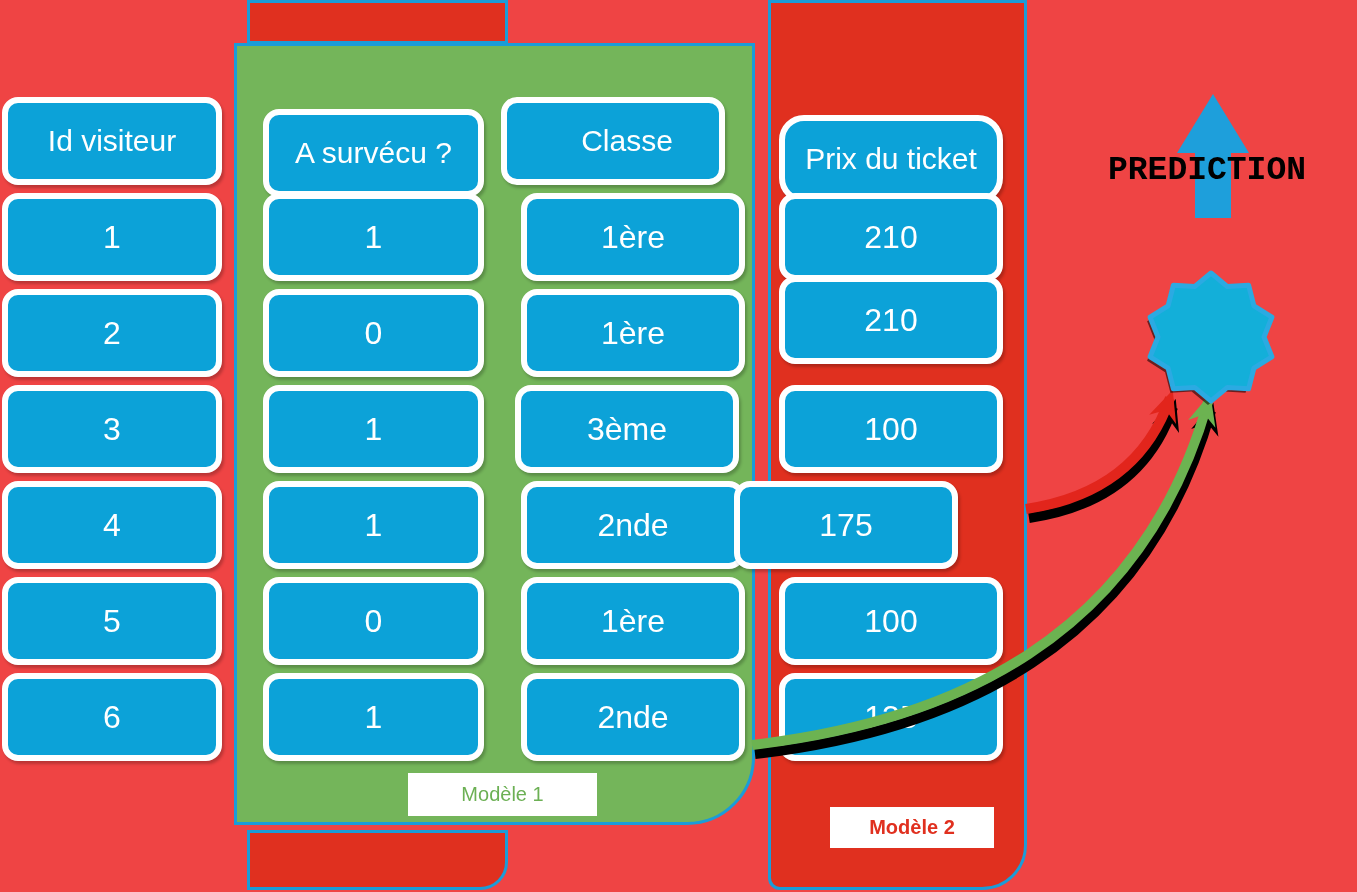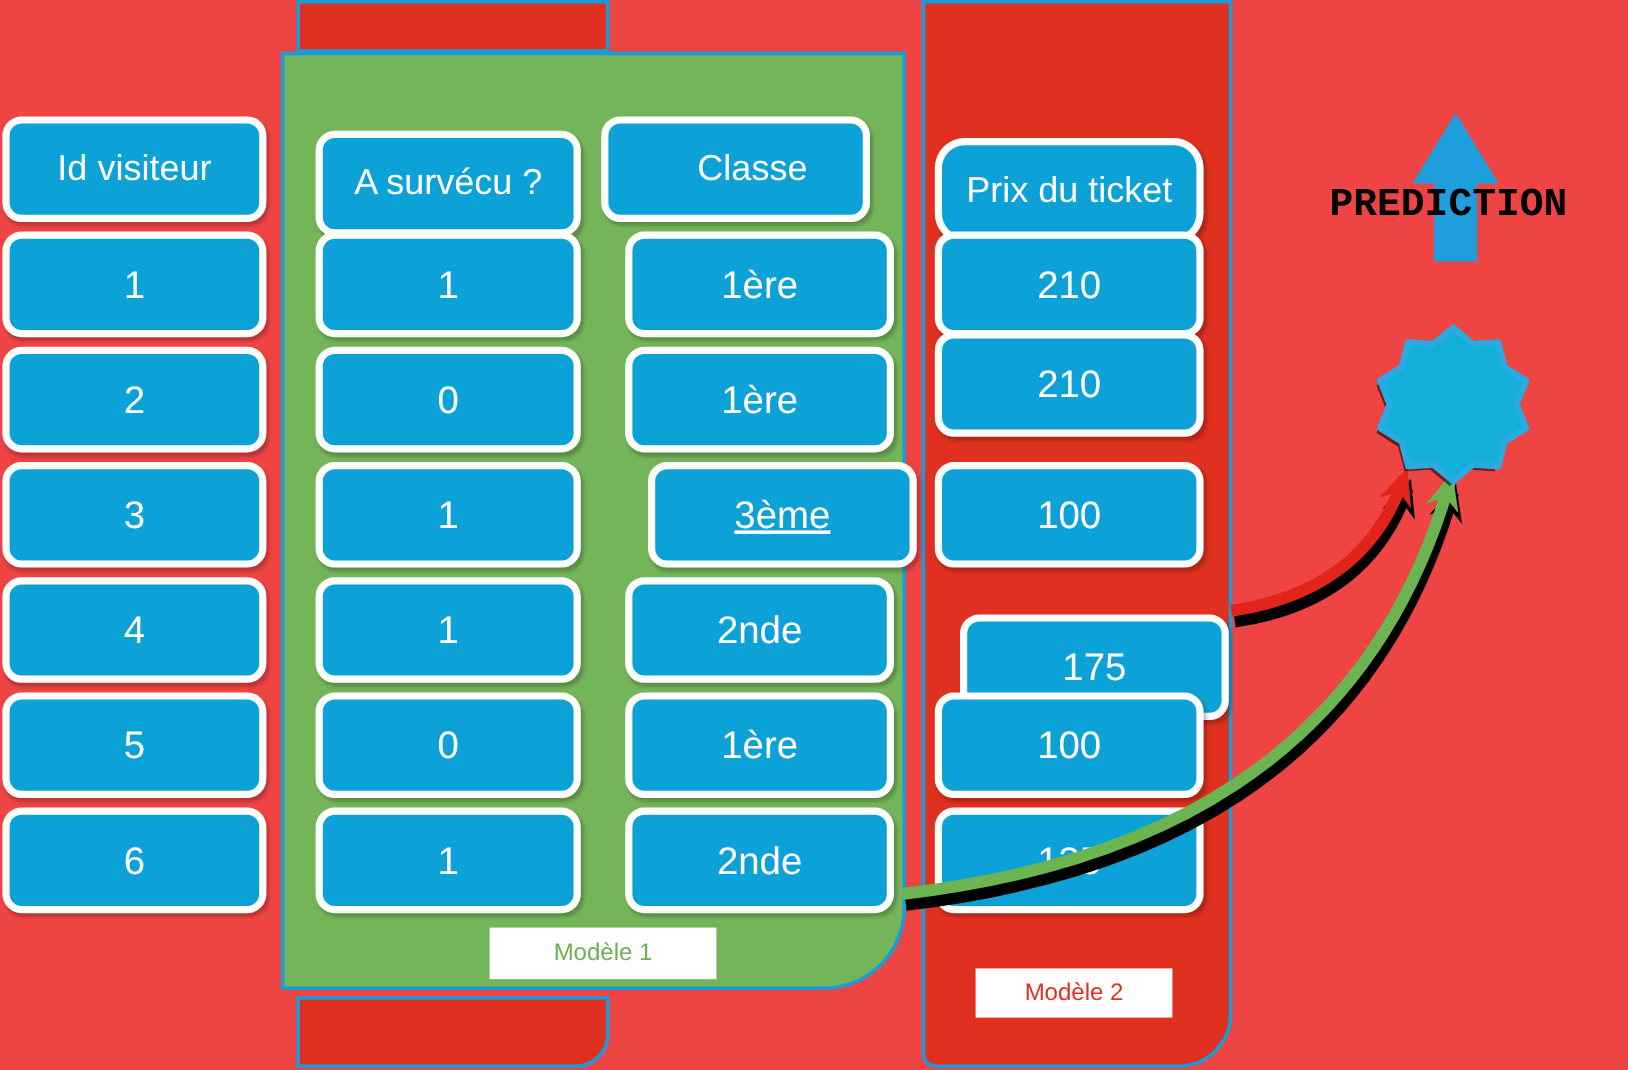--- a/index.html
+++ b/index.html
@@ -26,21 +26,21 @@
   }
   .cell.header { font-size:30px; }
 
   
   .model-label {
     position:absolute; background:#ffffff; z-index:5;
     display:flex; align-items:center; justify-content:center;
     font-size:20px;
   }
   #model1-label { left:408px; top:773px; width:189px; height:43px; color:#6CB054; }
-  #model2-label { left:813px; top:807px; width:164px; height:41px; color:#E0301F; }
+  #model2-label { left:830px; top:807px; width:164px; height:41px; color:#E0301F;font-weight:bold; }
 
   
   svg.layer { position:absolute; left:0; top:0; width:1357px; height:892px; pointer-events:none; }
   #uparrow-layer { z-index:10; }
   #prediction-title {
     position:absolute; left:1077px; top:152px; width:260px; z-index:11;
     text-align:center; font-size:33px; font-weight:bold; letter-spacing:0px; color:#000000;font-family:Liberation Mono, monospace;
   }
   #arrows-layer { z-index:12; }
   #vote-box {
@@ -72,29 +72,29 @@
       <div class="cell header" style="left: 263px; width: 221px; top: 109px;">A survécu ?</div>
       <div class="cell" style="left: 263px; width: 221px; top: 193px;">1</div>
       <div class="cell" style="left: 263px; width: 221px; top: 289px;">0</div>
       <div class="cell" style="left: 263px; width: 221px; top: 385px;">1</div>
       <div class="cell" style="left: 263px; width: 221px; top: 481px;">1</div>
       <div class="cell" style="left: 263px; width: 221px; top: 577px;">0</div>
       <div class="cell" style="left: 263px; width: 221px; top: 673px;">1</div>
       <div class="cell header" style="left: 501px; width: 224px; top: 97px; padding-left: 28px;">Classe</div>
       <div class="cell" style="left: 521px; width: 224px; top: 193px;">1ère</div>
       <div class="cell" style="left: 521px; width: 224px; top: 289px;">1ère</div>
-      <div class="cell" style="left: 540px; width: 224px; top: 385px; text-decoration: underline;">3ème</div>
+      <div class="cell" style="left: 515px; width: 224px; top: 385px;">3ème</div>
       <div class="cell" style="left: 521px; width: 224px; top: 481px;">2nde</div>
       <div class="cell" style="left: 521px; width: 224px; top: 577px;">1ère</div>
       <div class="cell" style="left: 521px; width: 224px; top: 673px;">2nde</div>
       <div class="cell header" style="left: 779px; width: 224px; top: 115px; border-radius: 25px;">Prix du ticket</div>
       <div class="cell" style="left: 779px; width: 224px; top: 193px;">210</div>
       <div class="cell" style="left: 779px; width: 224px; top: 276px;">210</div>
       <div class="cell" style="left: 779px; width: 224px; top: 385px;">100</div>
-      <div class="cell" style="left: 800px; width: 224px; top: 481px; margin-top: 31px;">175</div>
+      <div class="cell" style="left: 734px; width: 224px; top: 481px;">175</div>
       <div class="cell" style="left: 779px; width: 224px; top: 577px;">100</div>
       <div class="cell" style="left: 779px; width: 224px; top: 673px;">135</div>
     </div>
 
   <div class="model-label" id="model1-label">Modèle 1</div>
   <div class="model-label" id="model2-label">Modèle 2</div>
 
   <svg class="layer" id="uparrow-layer">
     <polygon points="1213,94 1249,153 1231,153 1231,218 1195,218 1195,153 1177,153" fill="#1E9FDB"></polygon>
   </svg>

